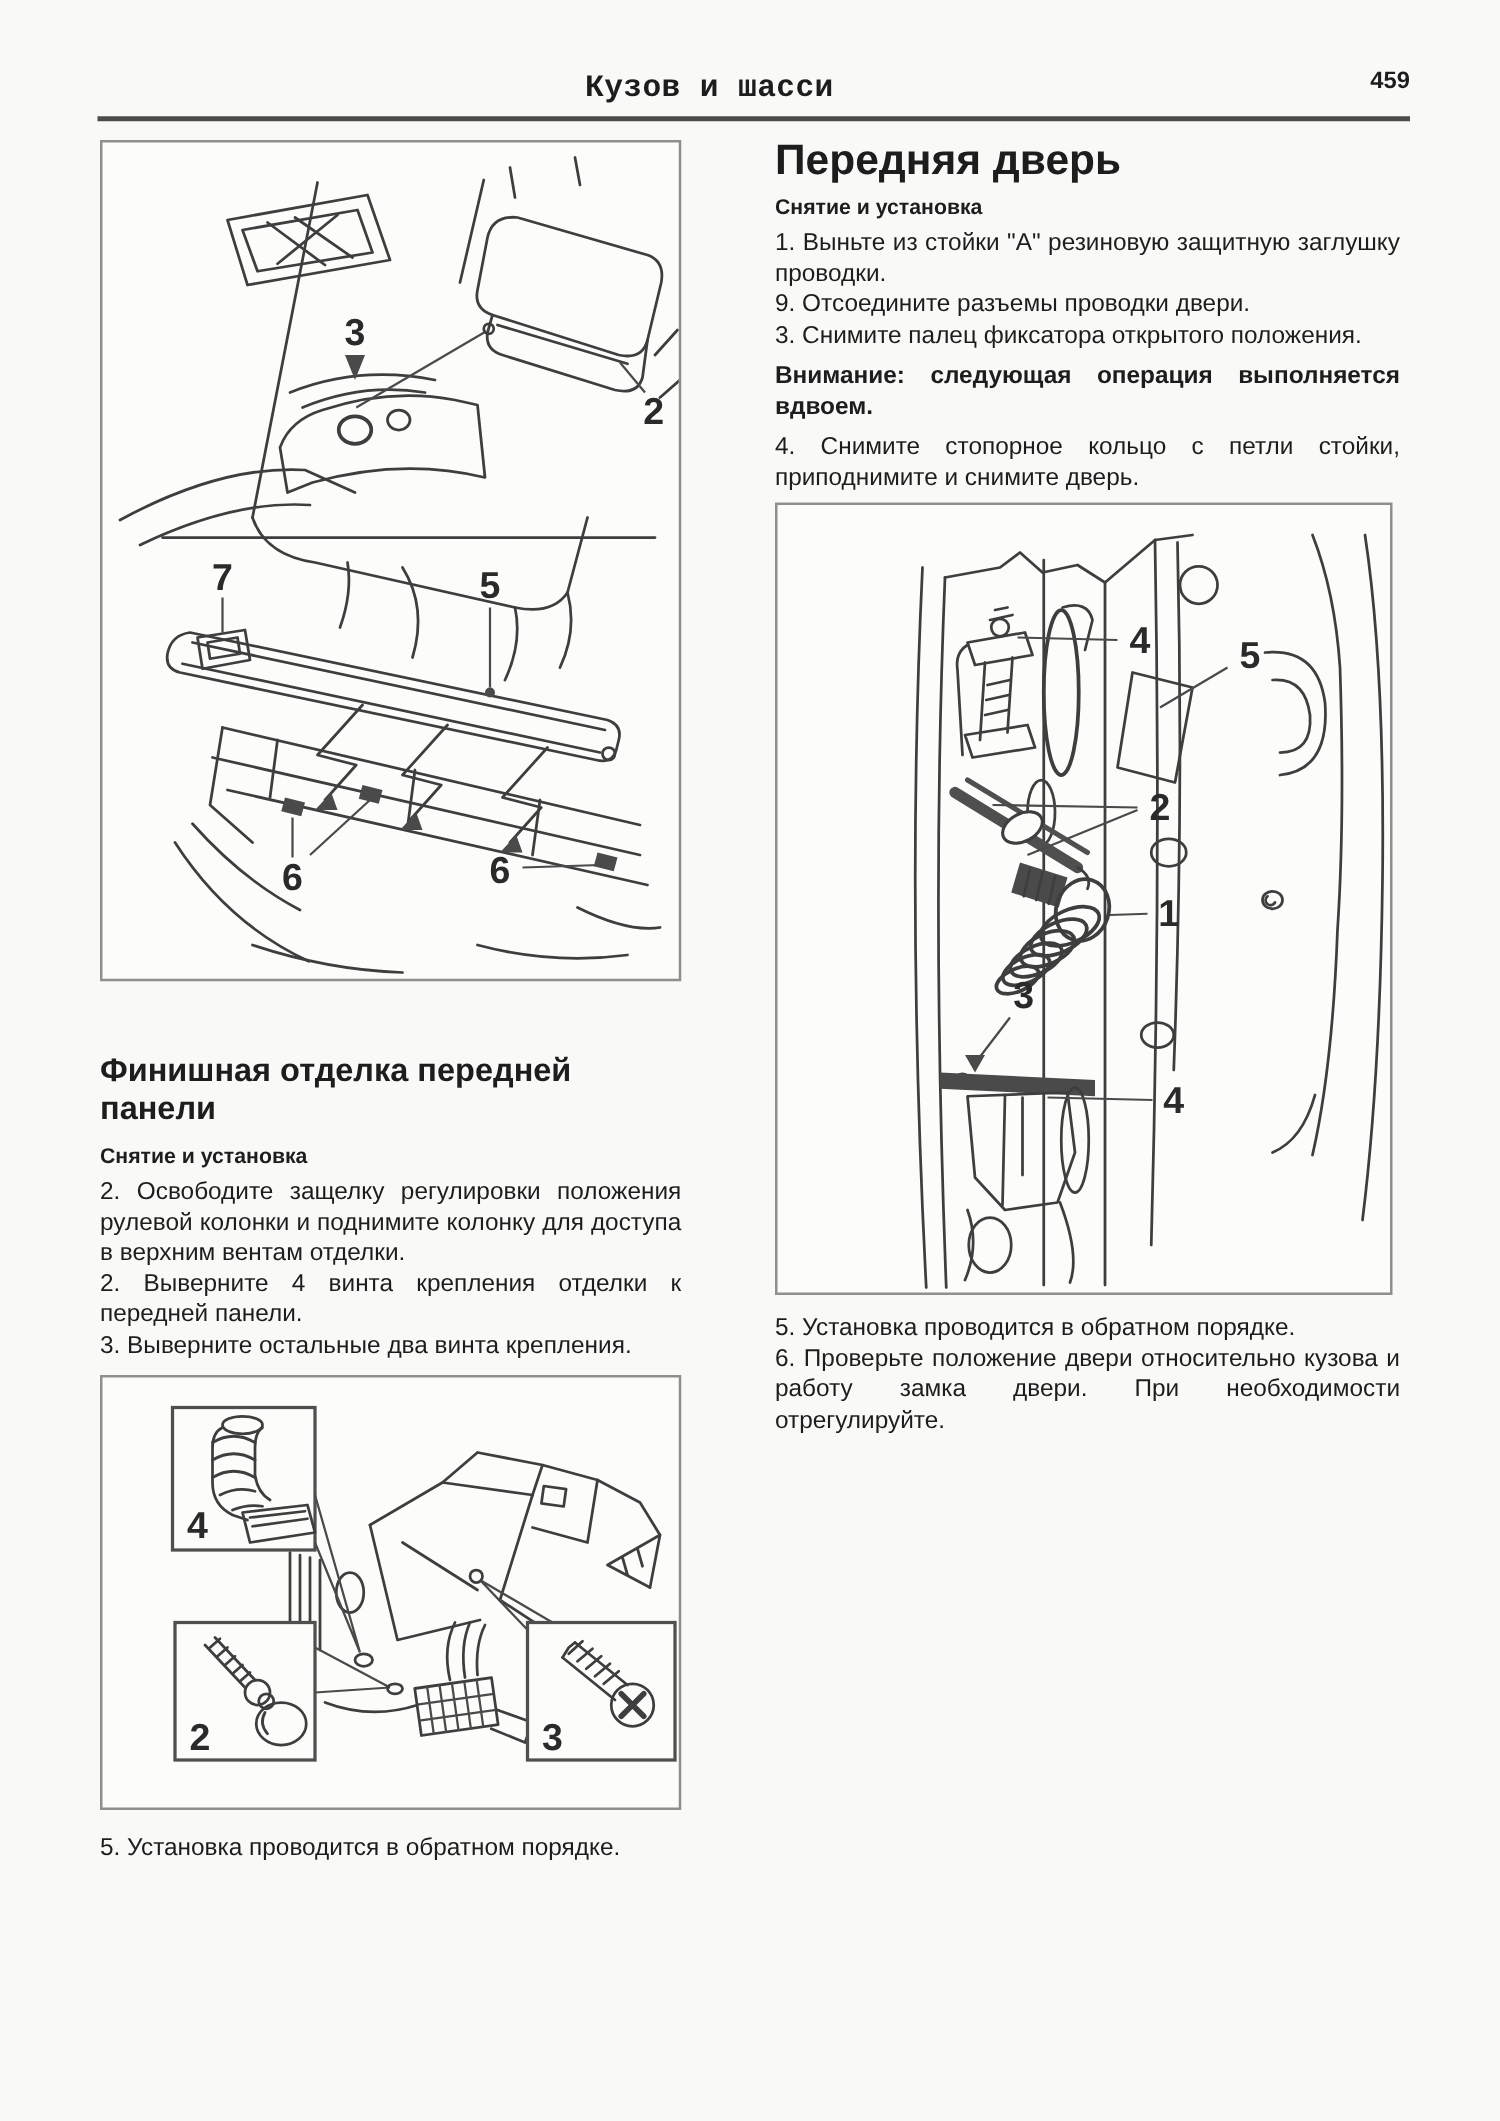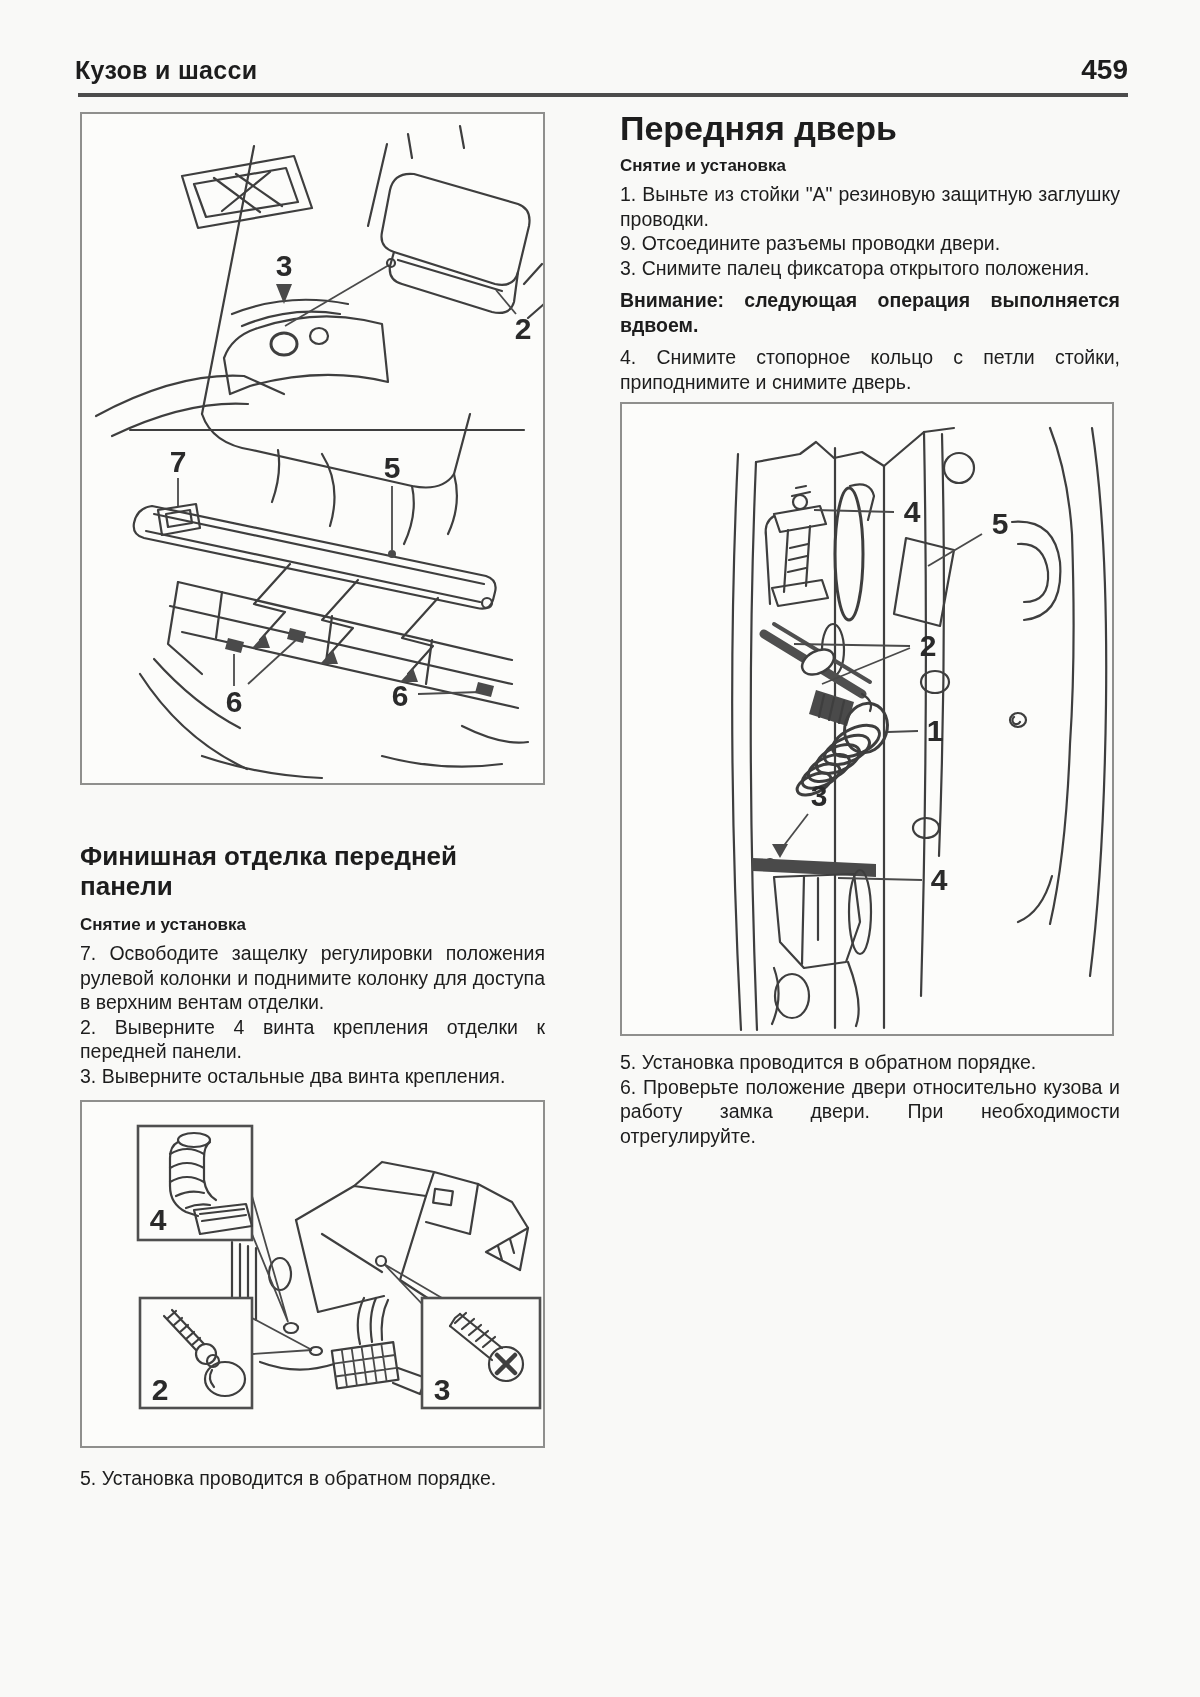--- a/index.html
+++ b/index.html
@@ -1,21 +1,21 @@
 <!DOCTYPE html>
 <html><head>
 <meta charset="utf-8">
 <style>
   html,body{margin:0;padding:0;background:#e8e8e6;}
   .page{position:relative;width:1200px;height:1697px;background:#f9f9f7;
         font-family:"Liberation Sans", sans-serif;color:#1d1d1d;overflow:hidden;}
   
-  .hdr-title{position:absolute;top:56px;left:75px;width:985px;text-align:left;
-             font-size:25px;font-weight:bold;letter-spacing:.3px;}
-  .hdr-num{position:absolute;top:54px;right:72px;font-size:28px;font-weight:bold;}
+  .hdr-title{position:absolute;top:56px;left:75px;width:985px;text-align:center;
+             font-size:25px;font-weight:bold;letter-spacing:.3px;font-family:Liberation Mono, monospace;}
+  .hdr-num{position:absolute;top:54px;right:72px;font-size:19px;font-weight:bold;}
   .hdr-rule{position:absolute;top:93px;left:78px;width:1050px;height:0;
             border-top:4px solid #4c4c4c;}
   
   .col{position:absolute;top:0;}
   .col-left{left:80px;width:465px;}
   .col-right{left:620px;width:500px;}
   
   .fig{border:2px solid #8f8f8d;background:#fcfcfa;}
   .fig svg{display:block;}
   .figA{margin-top:112px;width:461px;height:669px;}
@@ -118,21 +118,21 @@
           <text class="lbl" x="152" y="598">6</text>
           <text class="lbl" x="318" y="592">6</text>
         </g>
       </svg>
     </div>
 
     <h2 class="h1">Финишная отделка передней панели</h2>
     <h3 class="h2">Снятие и установка</h3>
 
     <div class="steps">
-      <p class="step">7. Освободите защелку регулировки положения рулевой колонки и поднимите колонку для доступа в верхним вентам отделки.</p>
+      <p class="step">2. Освободите защелку регулировки положения рулевой колонки и поднимите колонку для доступа в верхним вентам отделки.</p>
       <p class="step">2. Выверните 4 винта крепления отделки к передней панели.</p>
       <p class="step">3. Выверните остальные два винта крепления.</p>
     </div>
 
     <div class="fig figB">
       <svg viewBox="0 0 461 344" width="461" height="344">
         <g>
           <path class="ln" d="M150 140 V212 M158 142 V214 M166 144 V216 M174 146 V218"></path>
           <ellipse class="ln" cx="198" cy="172" rx="11" ry="16"></ellipse>
           <path class="ln" d="M214 118 L272 84 L344 94"></path>

